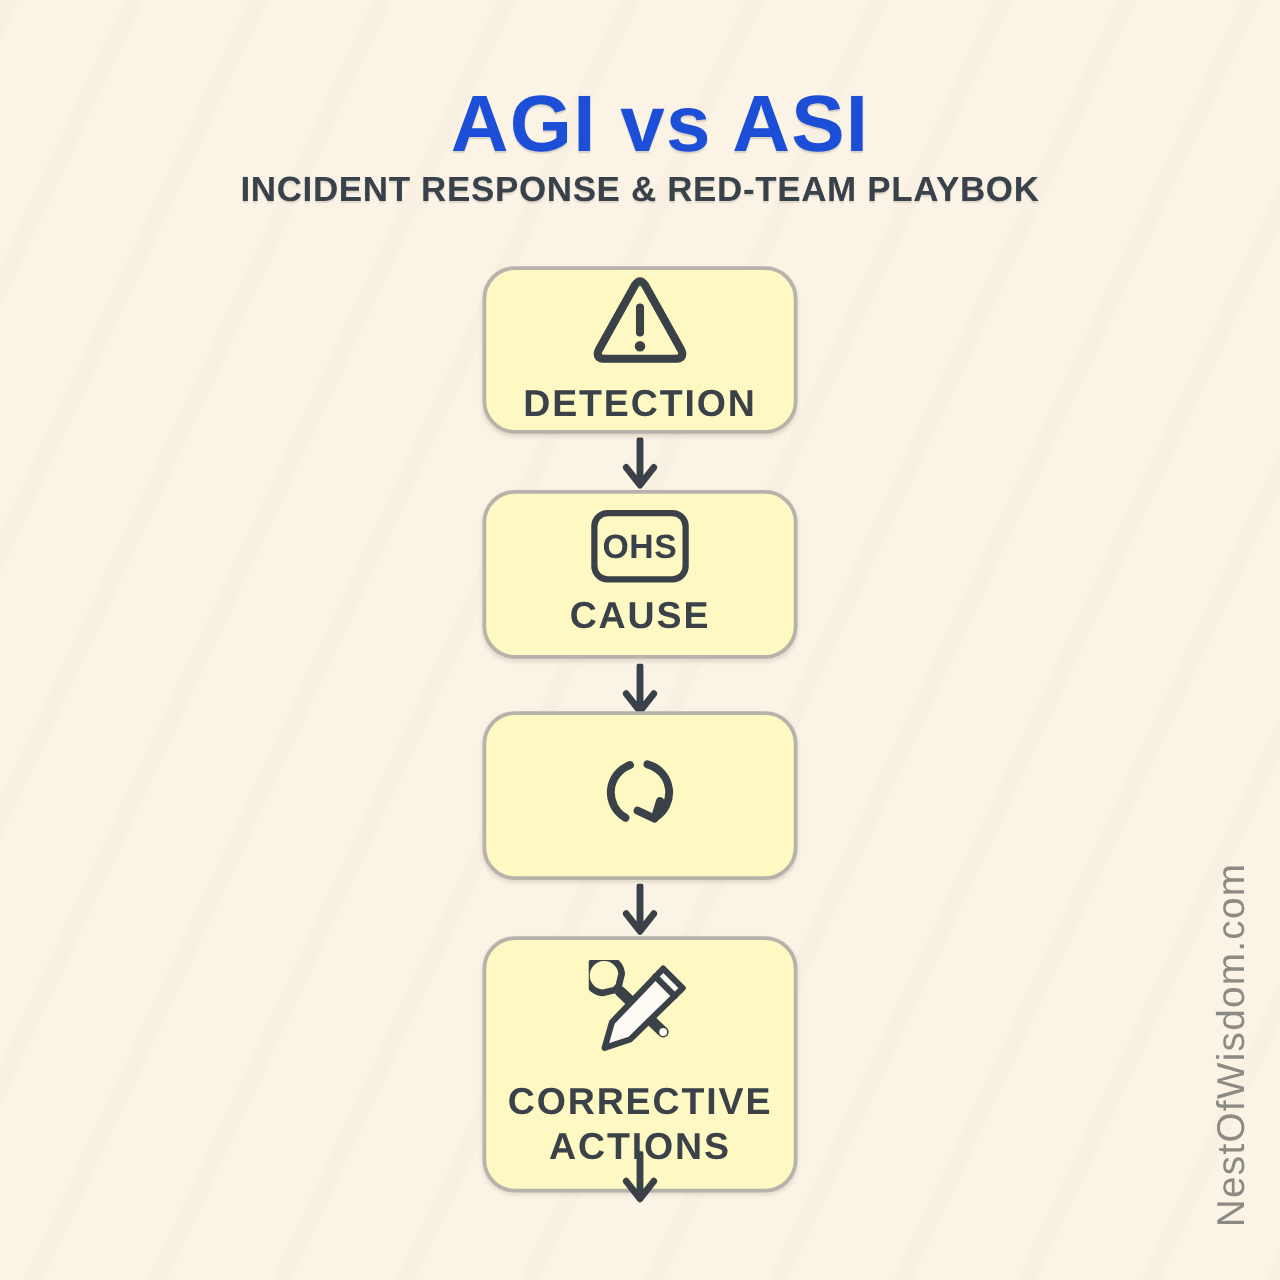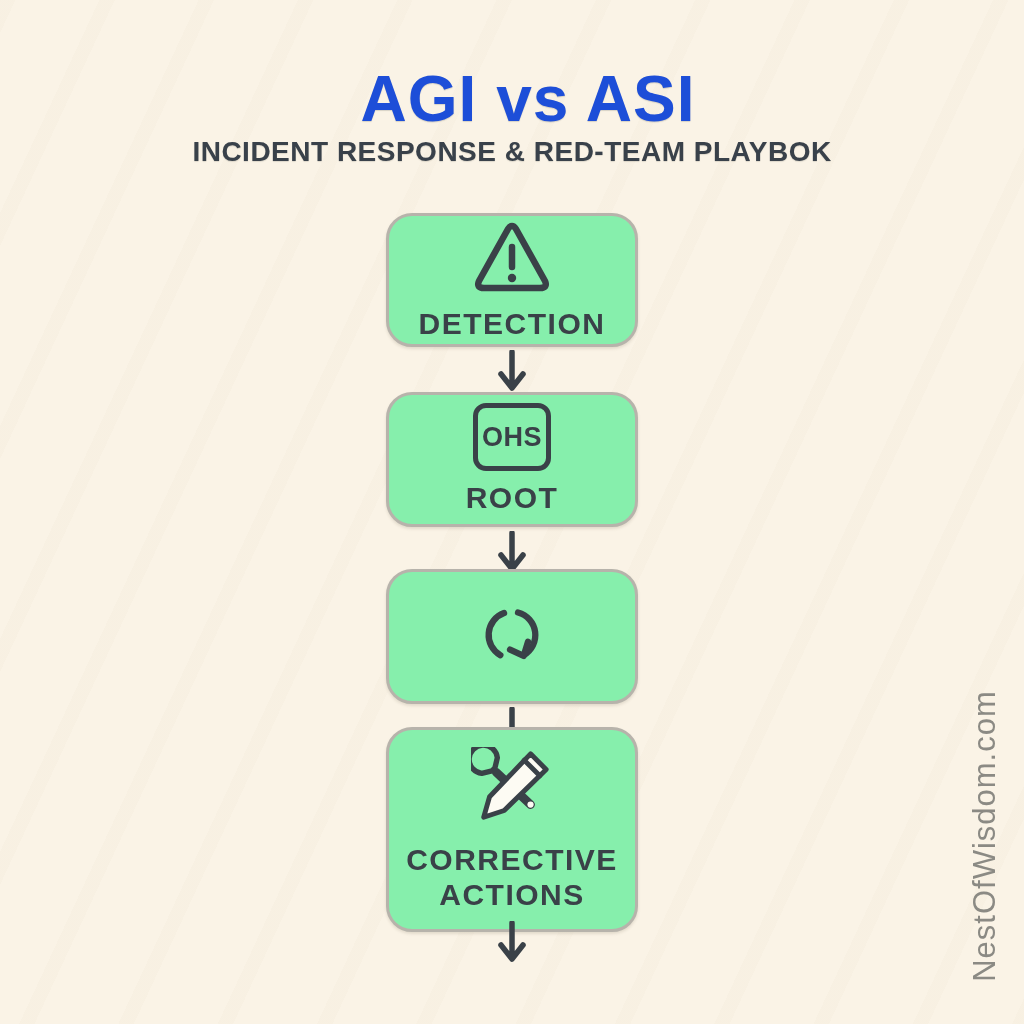--- a/index.html
+++ b/index.html
@@ -44,21 +44,21 @@
     letter-spacing: 0.5px;
     color: #39414a;
     text-shadow: 0 1px 1px rgba(60,60,50,0.15);
   }
 
   .step-box {
     position: absolute;
     left: 386px;
     width: 252px;
     box-sizing: border-box;
-    background: #86efac;
+    background: #fef9c3;
     border: 3px solid #b7b3ab;
     border-radius: 26px;
     box-shadow: 0 2px 3px rgba(120,110,90,0.18);
     display: flex;
     flex-direction: column;
     align-items: center;
     justify-content: center;
     gap: 9px;
     padding: 8px 4px;
   }
@@ -66,37 +66,37 @@
     font-size: 30px;
     font-weight: 700;
     letter-spacing: 1.5px;
     color: #3a4148;
     text-align: center;
     line-height: 1.18;
   }
   #box-detection   { top: 213px; height: 134px; }
   #box-comms       { top: 392px; height: 135px; }
   #box-root-cause  { top: 569px; height: 135px; }
-  #box-corrective  { top: 727px; height: 205px; }
+  #box-corrective  { top: 749px; height: 205px; }
 
   .flow-arrow {
     position: absolute;
     left: 498px;
     width: 28px;
     height: 42px;
   }
   #arrow-1 { top: 350px; }
   #arrow-2 { top: 531px; }
   #arrow-3 { top: 707px; }
   #arrow-4 { top: 921px; }
 
   .comms-badge {
     box-sizing: border-box;
     width: 78px;
-    height: 68px;
+    height: 58px;
     border: 5px solid #3a4148;
     border-radius: 13px;
     display: flex;
     align-items: center;
     justify-content: center;
   }
   .comms-badge .badge-text {
     font-size: 27px;
     font-weight: 800;
     letter-spacing: 0.5px;
@@ -137,21 +137,21 @@
   </div>
 
   <svg class="flow-arrow" id="arrow-1" viewBox="0 0 28 42">
     <path class="stroke" stroke-width="5.5" d="M14,2 L14,32 M3,24 L14,38 L25,24"></path>
   </svg>
 
   <div class="step-box" id="box-comms">
     <div class="comms-badge">
       <span class="badge-text">OHS</span>
     </div>
-    <span class="label">ROOT</span>
+    <span class="label">CAUSE</span>
   </div>
 
   <svg class="flow-arrow" id="arrow-2" viewBox="0 0 28 42">
     <path class="stroke" stroke-width="5.5" d="M14,2 L14,32 M3,24 L14,38 L25,24"></path>
   </svg>
 
   <div class="step-box" id="box-root-cause">
     <span>
       <svg width="68" height="66" viewBox="0 0 70 68">
         <path class="stroke" stroke-width="6.5" d="M26.8,11.4 A24,24 0 0 0 23,54.8"></path>

